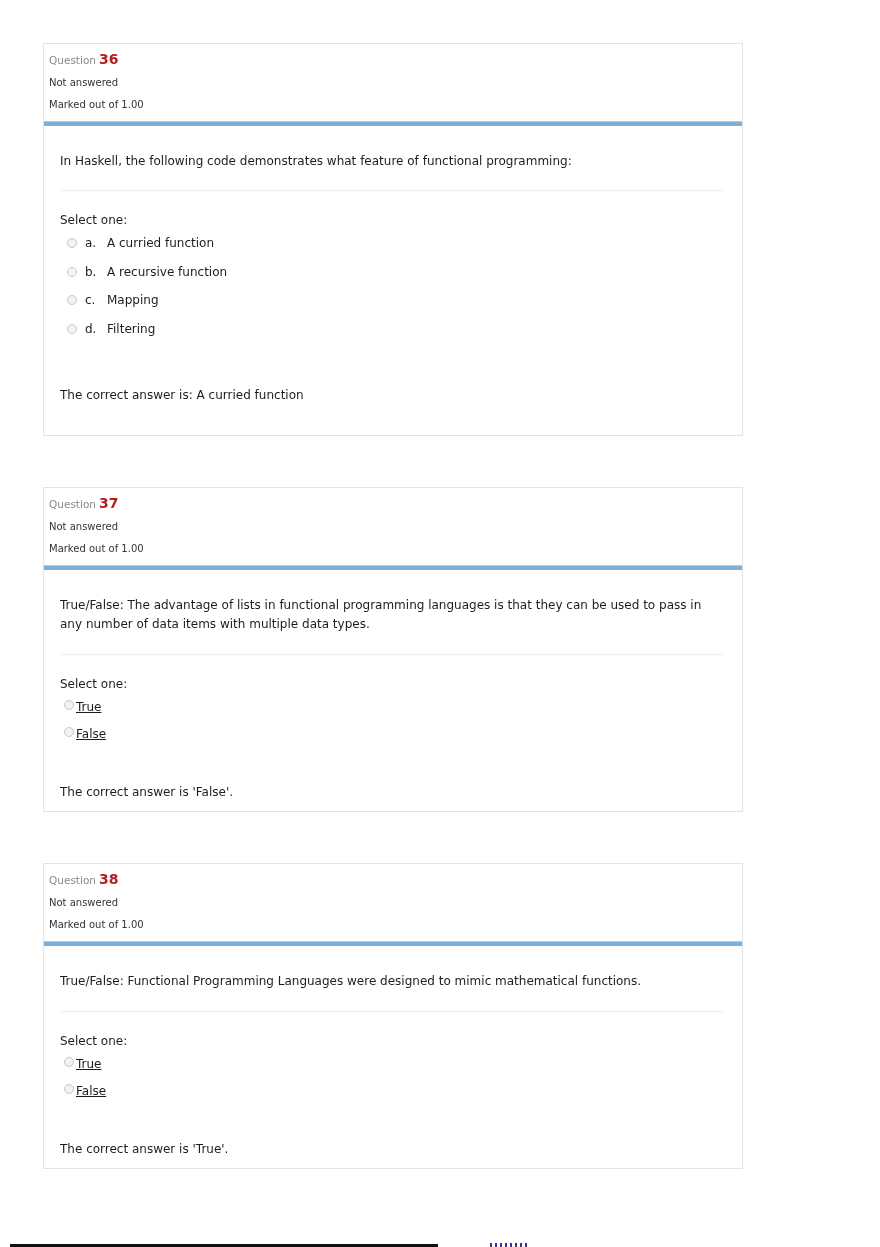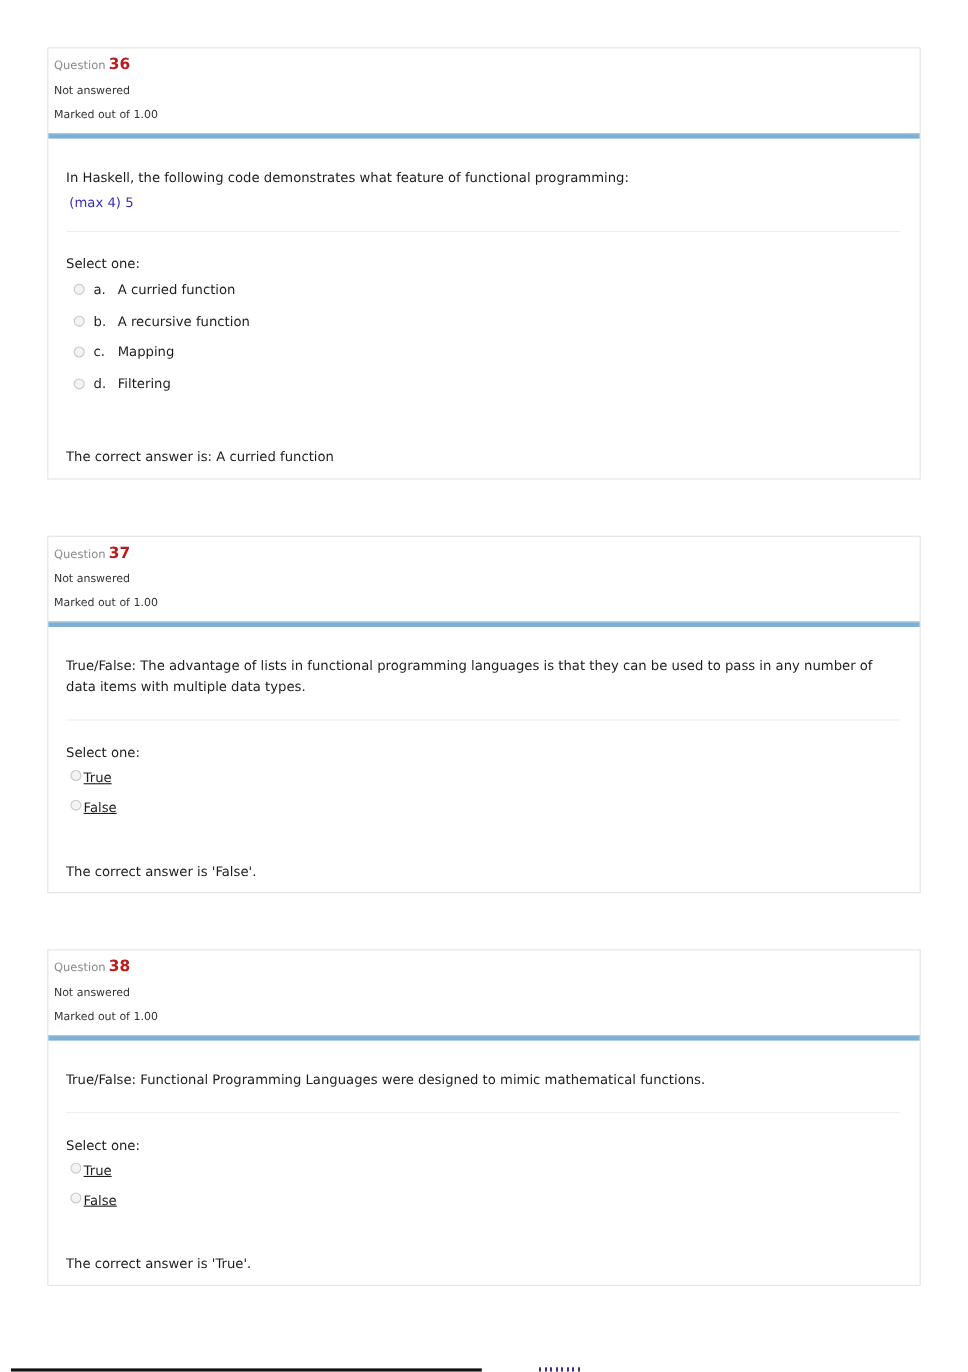--- a/index.html
+++ b/index.html
@@ -2,21 +2,21 @@
 <html><head>
   <meta charset="utf-8">
   <style>
     * { box-sizing: border-box; margin: 0; padding: 0; }
     html, body { width: 880px; height: 1247px; background: #ffffff; overflow: hidden; }
     body { font-family: "DejaVu Sans", sans-serif; color: #1d1d1d; position: relative; }
 
     .que {
       position: absolute;
       left: 43px;
-      width: 794px;
+      width: 700px;
       border: 1px solid #e3e3e3;
       background: #fff;
     }
     .info {
       padding: 7px 5px 6px 5px;
       height: 77px;
     }
     .qno-row { height: 22px; display: flex; align-items: baseline; }
     .qno-label { font-size: 10.5px; color: #8a8a8a; margin-right: 3px; }
     .qno { font-size: 14px; font-weight: bold; color: #b91c1c; }
@@ -57,21 +57,20 @@
     <div class="qno-row">
       <span class="qno-label">Question</span>
       <span class="qno">36</span>
     </div>
     <div class="state">Not answered</div>
     <div class="grade">Marked out of 1.00</div>
   </div>
   <div class="blue-bar"></div>
   <div class="content">
     <div class="qtext" style="margin-top:26px;">In Haskell, the following code demonstrates what feature of functional programming:</div>
-    <div class="code">(max 4) 5</div>
     <div class="divider" style="margin-top:19px;"></div>
     <div class="prompt" style="margin-top:22px; margin-bottom:2px;">Select one:</div>
     <div style="padding-left:7px;">
       <label class="opt">
         <span class="radio"></span>
         <span class="letter">a.</span>
         <span>A curried function</span>
       </label>
       <label class="opt">
         <span class="radio"></span>

